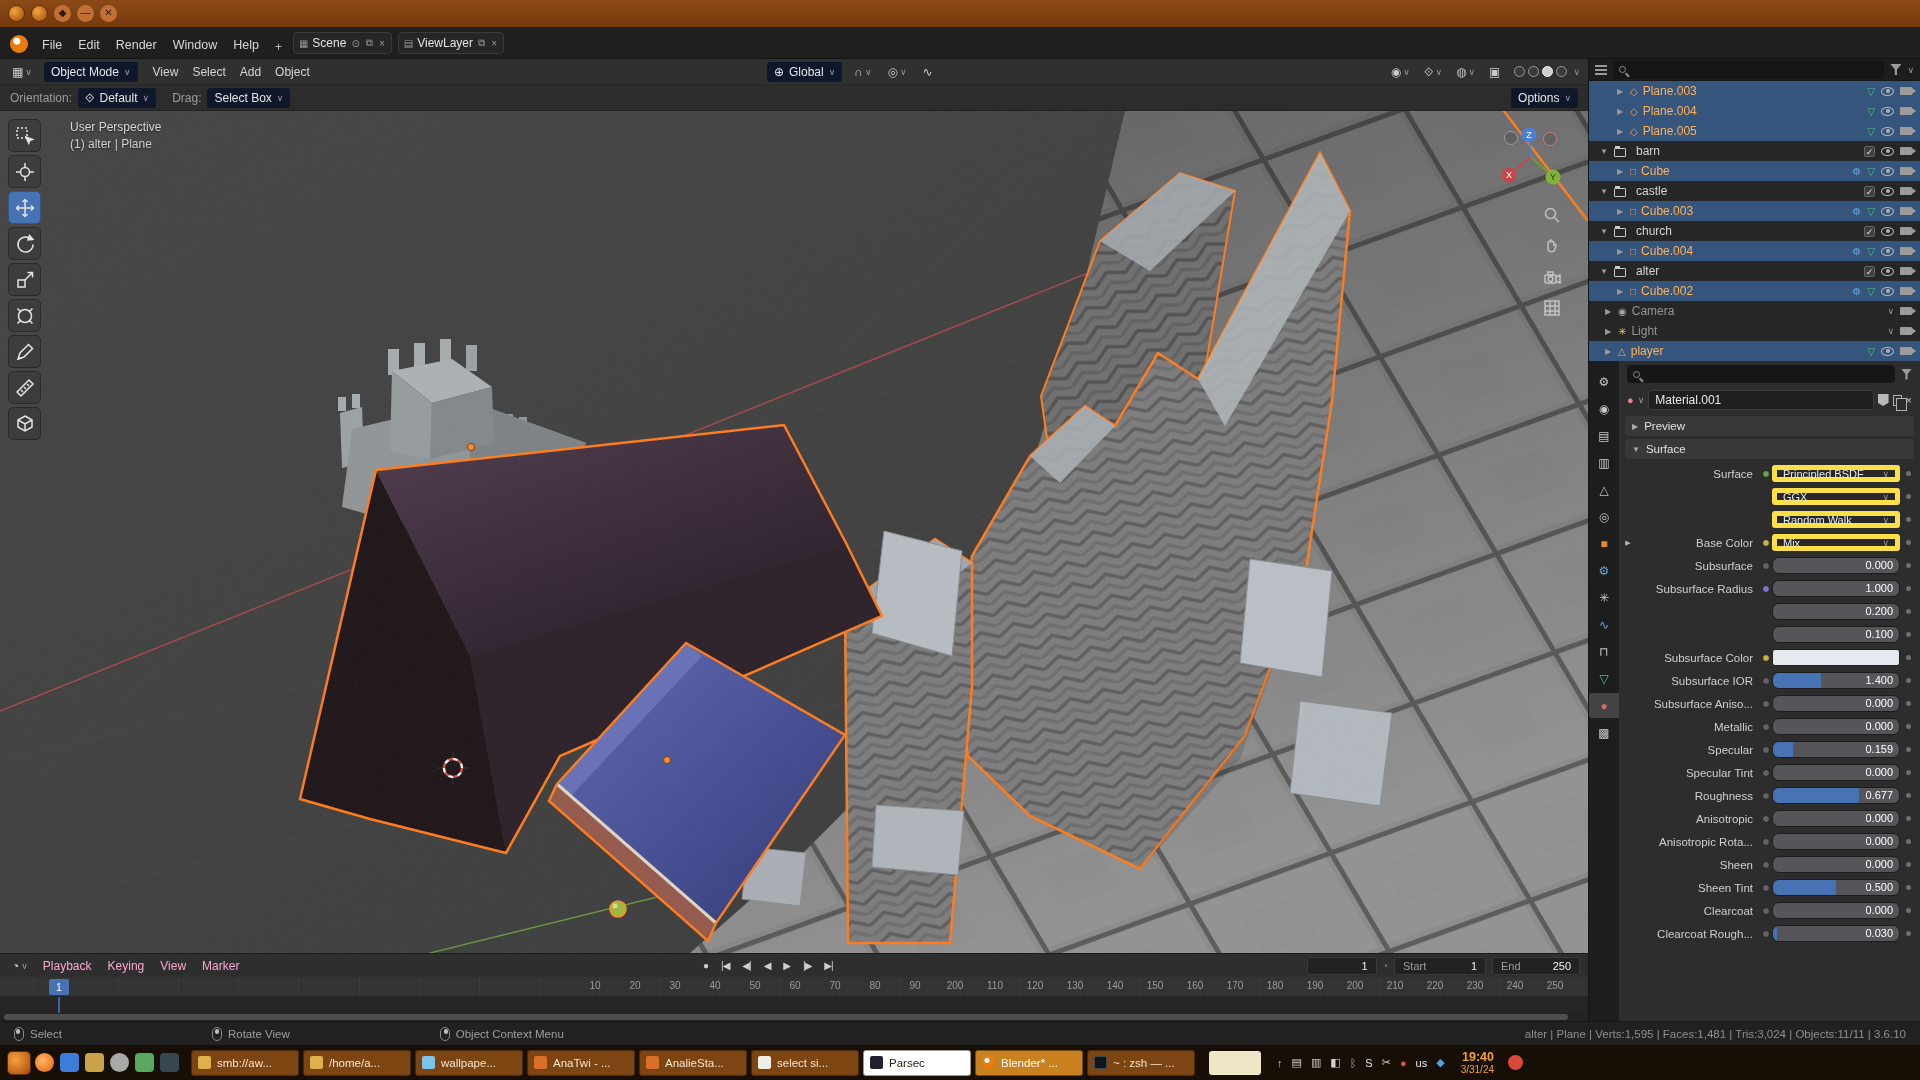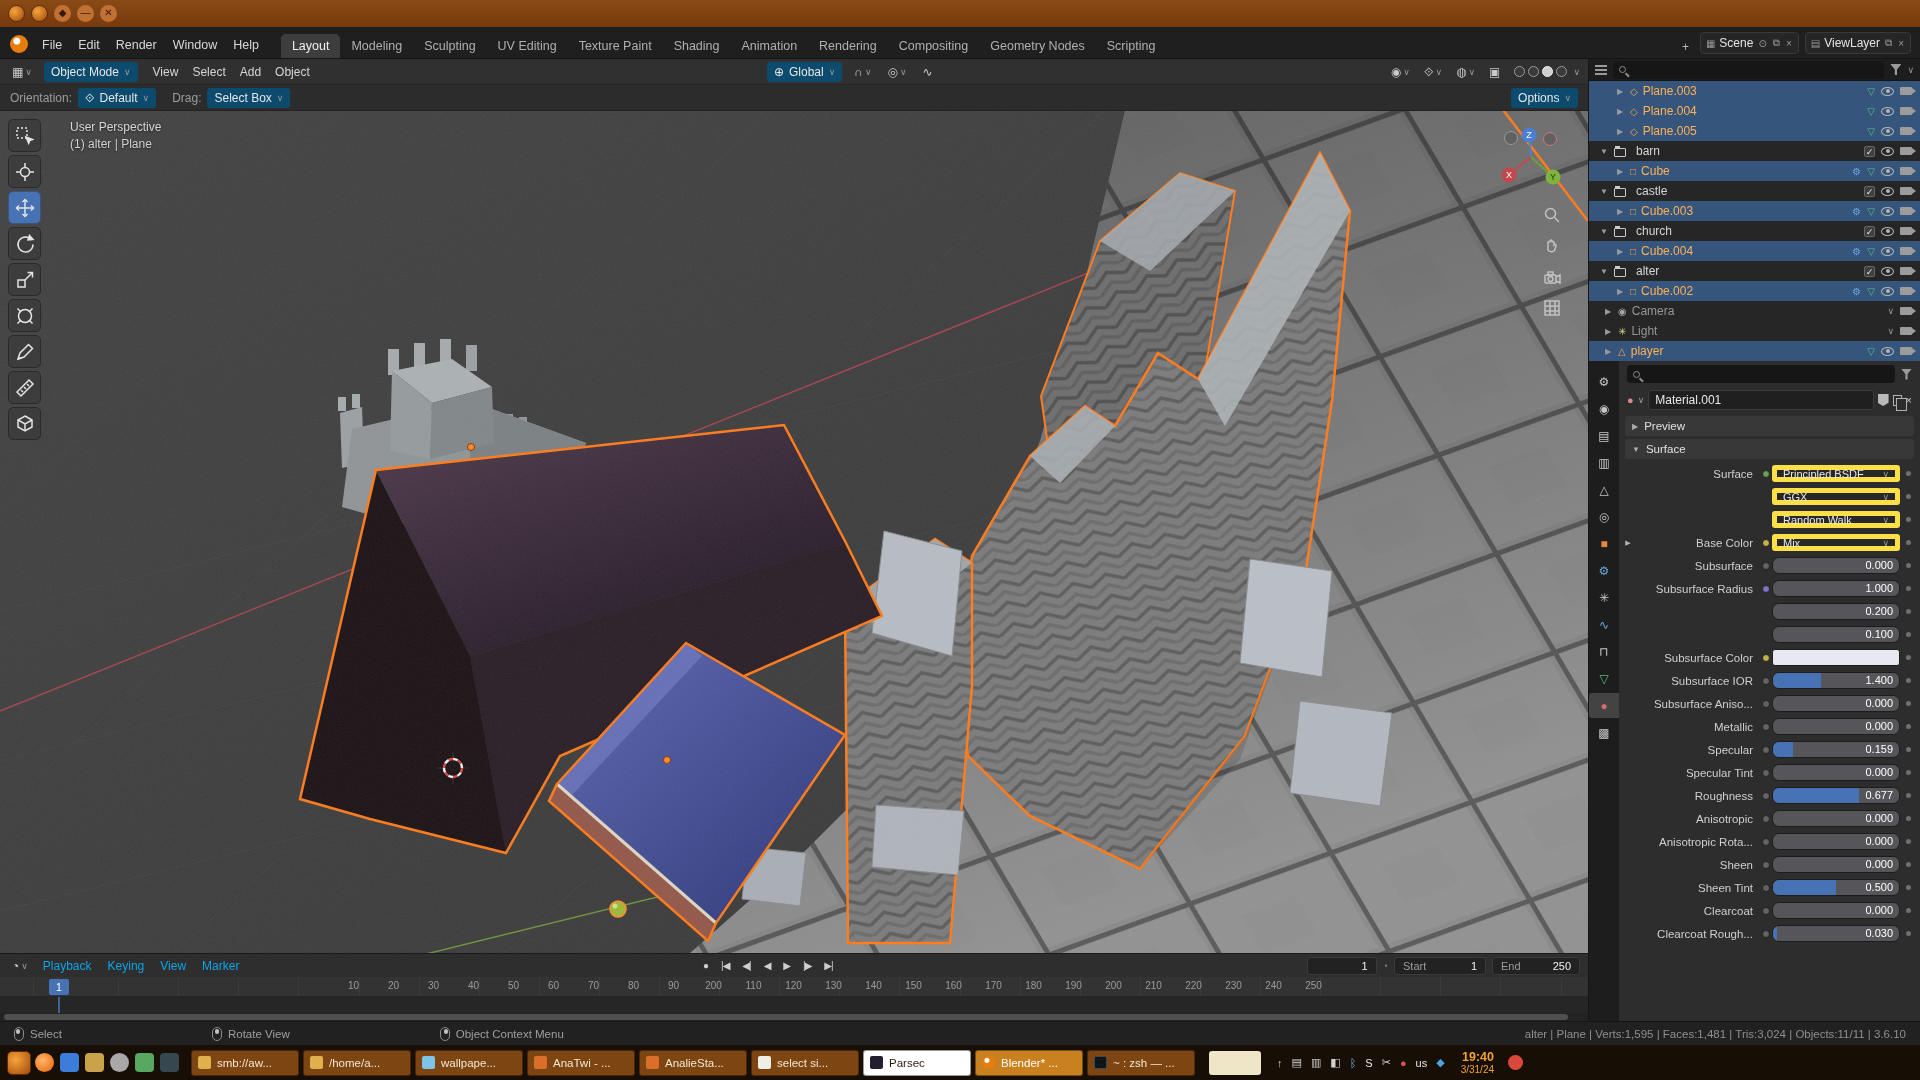--- a/index.html
+++ b/index.html
@@ -28,21 +28,21 @@
   .mini{color:#9a9a9a;font-size:10px;padding:0 1px}
 
   
   .main{display:flex;height:962px}
   .leftcol{width:1588px;display:flex;flex-direction:column}
   .rightcol{width:332px;display:flex;flex-direction:column;border-left:1px solid #161616}
 
   
   .thdr{height:26px;background:#303030;display:flex;align-items:center;padding:0 8px;gap:8px;border-bottom:1px solid #262626}
   .thdr2{height:26px;background:#2c2c2c;display:flex;align-items:center;padding:0 10px;gap:6px;border-bottom:1px solid #222}
-  .hbtn{background:#0c4a6e;border-radius:3px;height:20px;display:flex;align-items:center;gap:5px;padding:0 7px;color:#e6e6e6;white-space:nowrap}
+  .hbtn{background:#0f172a;border-radius:3px;height:20px;display:flex;align-items:center;gap:5px;padding:0 7px;color:#e6e6e6;white-space:nowrap}
   .hbtn .chev,.chev{color:#999;font-size:9px}
   .hmi{color:#d5d5d5;padding:2px 7px}
   .icobtn{color:#c9c9c9;font-size:12px;padding:2px 4px;display:flex;align-items:center;gap:2px}
   .shade-dots{display:flex;align-items:center;gap:3px;margin-left:4px}
   .sdot{width:11px;height:11px;border-radius:50%;border:1px solid #9a9a9a;background:#3a3a3a}
   .sdot.on{background:#cfcfcf;border-color:#eee}
   .lbl{color:#9c9c9c}
   .push{margin-left:auto}
 
   
@@ -117,28 +117,28 @@
   .pslider{height:17px;background:#56565a;border-radius:7px;overflow:hidden;position:relative;border:1px solid #1d1d1d}
   .pfill{position:absolute;left:0;top:0;bottom:0;background:#4772b3}
   .pval{position:absolute;right:6px;top:1px;font-size:11px;color:#fff}
   .pcolor{height:17px;border-radius:3px;background:#e6e9ef;border:1px solid #1d1d1d}
   .keydot{width:5px;height:5px;border-radius:50%;background:#6f6f6f;margin-left:6px}
 
   
   .timeline{height:68px;background:#2a2a2a;border-top:1px solid #1b1b1b;display:flex;flex-direction:column}
   .tl-head{height:24px;background:#2e2e2e;display:flex;align-items:center;padding:0 8px;gap:4px;position:relative}
   .tl-menus{display:flex;gap:2px}
-  .tl-menus .mi{padding:2px 7px;color:#0ea5e9}
+  .tl-menus .mi{padding:2px 7px;color:#f9a8d4}
   .tl-controls{position:absolute;left:700px;display:flex;gap:7px;align-items:center;color:#cfcfcf;font-size:10px}
   .tl-controls .c{padding:1px 3px;letter-spacing:-1px}
   .tl-right{margin-left:auto;display:flex;gap:6px;align-items:center}
   .fbox{background:#222;border:1px solid #3a3a3a;border-radius:3px;height:18px;display:flex;align-items:center;padding:0 8px;gap:8px;font-size:11px}
   .fbox .k{color:#9d9d9d}.fbox .v{color:#efefef}
   .tl-ruler{height:20px;background:#333;position:relative;border-bottom:1px solid #262626;background-image:repeating-linear-gradient(90deg,#3b3b3b 0 1px,transparent 1px 60.1px);background-position:58px 0}
-  .ticks{position:absolute;left:92px;right:13px;top:3px;display:flex;justify-content:center}
+  .ticks{position:absolute;left:92px;right:13px;top:3px;display:flex;justify-content:flex-end}
   .tick{width:40px;text-align:center;font-size:10px;color:#9b9b9b}
   .cfpill{position:absolute;left:49px;top:2px;width:20px;height:16px;background:#4772b3;border-radius:2px;color:#fff;font-size:10.5px;text-align:center;line-height:16px}
   .playhead{position:absolute;left:58px;top:20px;width:2px;height:36px;background:#4772b3cc}
   .tl-track{height:16px;background:#262626}
   .tl-scroll{height:8px;background:#232323;padding:1px 4px}
   .tl-thumb{height:6px;background:#4f4f4f;border-radius:3px;width:99%}
 
   
   .status{height:24px;background:#212121;border-top:1px solid #161616;display:flex;align-items:center;padding:0 14px;gap:150px;font-size:11.5px;color:#9f9f9f}
   .st-item{display:flex;align-items:center;gap:6px;white-space:nowrap}
@@ -188,33 +188,20 @@
 </div>
 
 <div class="topbar">
   <div class="blogo"></div>
   <div class="tmenu">
     <div class="mi">File</div>
       <div class="mi">Edit</div>
       <div class="mi">Render</div>
       <div class="mi">Window</div>
       <div class="mi">Help</div>
-  </div>
-  <div class="tabs">
-    <div class="tab active">Layout</div>
-      <div class="tab">Modeling</div>
-      <div class="tab">Sculpting</div>
-      <div class="tab">UV Editing</div>
-      <div class="tab">Texture Paint</div>
-      <div class="tab">Shading</div>
-      <div class="tab">Animation</div>
-      <div class="tab">Rendering</div>
-      <div class="tab">Compositing</div>
-      <div class="tab">Geometry Nodes</div>
-      <div class="tab">Scripting</div>
   </div>
   <div class="tab-add">+</div>
   <div class="idsel">
     <span class="gl">▦</span>
     <span class="nm">Scene</span>
     <span class="mini">⊙</span>
     <span class="mini">⧉</span>
     <span class="mini">×</span>
   </div>
   <div class="idsel">

